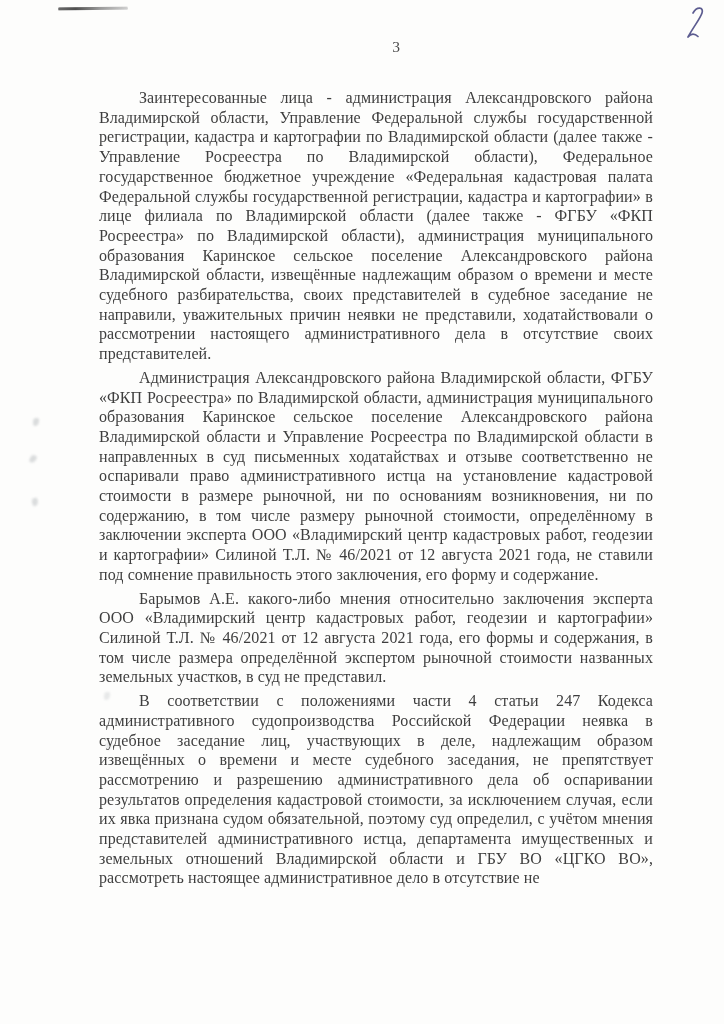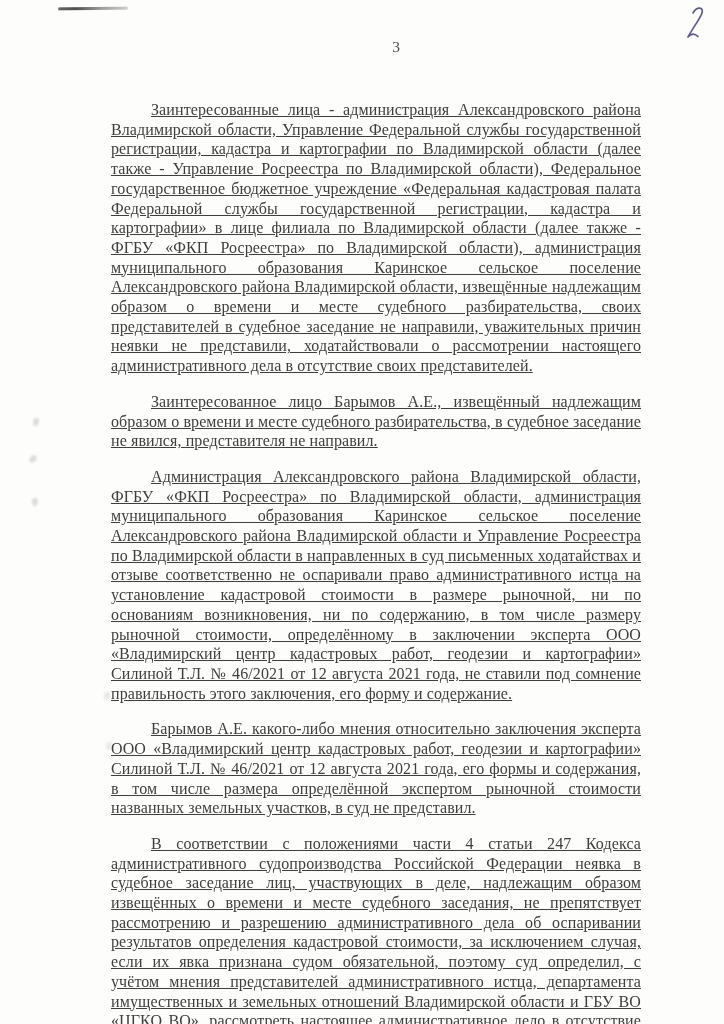--- a/index.html
+++ b/index.html
@@ -67,24 +67,23 @@
     left: 95px;
     top: 84px;
     width: 562px;
     text-align: justify;
     font-size: 16px;
     line-height: 19.7px;
     letter-spacing: 0.1px;
     filter: blur(0.25px);
   }
   .doc-body p {
-    margin: 16px;
+    margin: 4px;
     padding: 0;
     text-indent: 40px;
-    text-decoration: underline;
   }
 </style>
 </head>
 <body>
 
 <div class="page">
 
   <div class="scan-streak"></div>
 
   <div class="speck s1"></div>
@@ -94,19 +93,18 @@
   <div class="speck s5"></div>
 
   <svg class="hand-mark" viewBox="0 0 36 44" aria-hidden="true">
     <path d="M15 9 C 19 2, 26 3, 24 9 C 22 15, 16 22, 10 33 M10 33 C 13 29, 17 29.5, 20 32.5" fill="none" stroke="#3f3f7c" stroke-width="1.7" stroke-linecap="round" opacity="0.85"></path>
   </svg>
 
   <div class="page-number">3</div>
 
   <div class="doc-body">
     <p>Заинтересованные лица - администрация Александровского района Владимирской области, Управление Федеральной службы государственной регистрации, кадастра и картографии по Владимирской области (далее также - Управление Росреестра по Владимирской области), Федеральное государственное бюджетное учреждение «Федеральная кадастровая палата Федеральной службы государственной регистрации, кадастра и картографии» в лице филиала по Владимирской области (далее также - ФГБУ «ФКП Росреестра» по Владимирской области), администрация муниципального образования Каринское сельское поселение Александровского района Владимирской области, извещённые надлежащим образом о времени и месте судебного разбирательства, своих представителей в судебное заседание не направили, уважительных причин неявки не представили, ходатайствовали о рассмотрении настоящего административного дела в отсутствие своих представителей.</p>
-    <p>Заинтересованное лицо Барымов А.Е., извещённый надлежащим образом о времени и месте судебного разбирательства, в судебное заседание не явился, представителя не направил.</p>
     <p>Администрация Александровского района Владимирской области, ФГБУ «ФКП Росреестра» по Владимирской области, администрация муниципального образования Каринское сельское поселение Александровского района Владимирской области и Управление Росреестра по Владимирской области в направленных в суд письменных ходатайствах и отзыве соответственно не оспаривали право административного истца на установление кадастровой стоимости в размере рыночной, ни по основаниям возникновения, ни по содержанию, в том числе размеру рыночной стоимости, определённому в заключении эксперта ООО «Владимирский центр кадастровых работ, геодезии и картографии» Силиной Т.Л. № 46/2021 от 12 августа 2021 года, не ставили под сомнение правильность этого заключения, его форму и содержание.</p>
     <p>Барымов А.Е. какого-либо мнения относительно заключения эксперта ООО «Владимирский центр кадастровых работ, геодезии и картографии» Силиной Т.Л. № 46/2021 от 12 августа 2021 года, его формы и содержания, в том числе размера определённой экспертом рыночной стоимости названных земельных участков, в суд не представил.</p>
     <p>В соответствии с положениями части 4 статьи 247 Кодекса административного судопроизводства Российской Федерации неявка в судебное заседание лиц, участвующих в деле, надлежащим образом извещённых о времени и месте судебного заседания, не препятствует рассмотрению и разрешению административного дела об оспаривании результатов определения кадастровой стоимости, за исключением случая, если их явка признана судом обязательной, поэтому суд определил, с учётом мнения представителей административного истца, департамента имущественных и земельных отношений Владимирской области и ГБУ ВО «ЦГКО ВО», рассмотреть настоящее административное дело в отсутствие не</p>
   </div>
 
 </div>
 
 </body></html>

